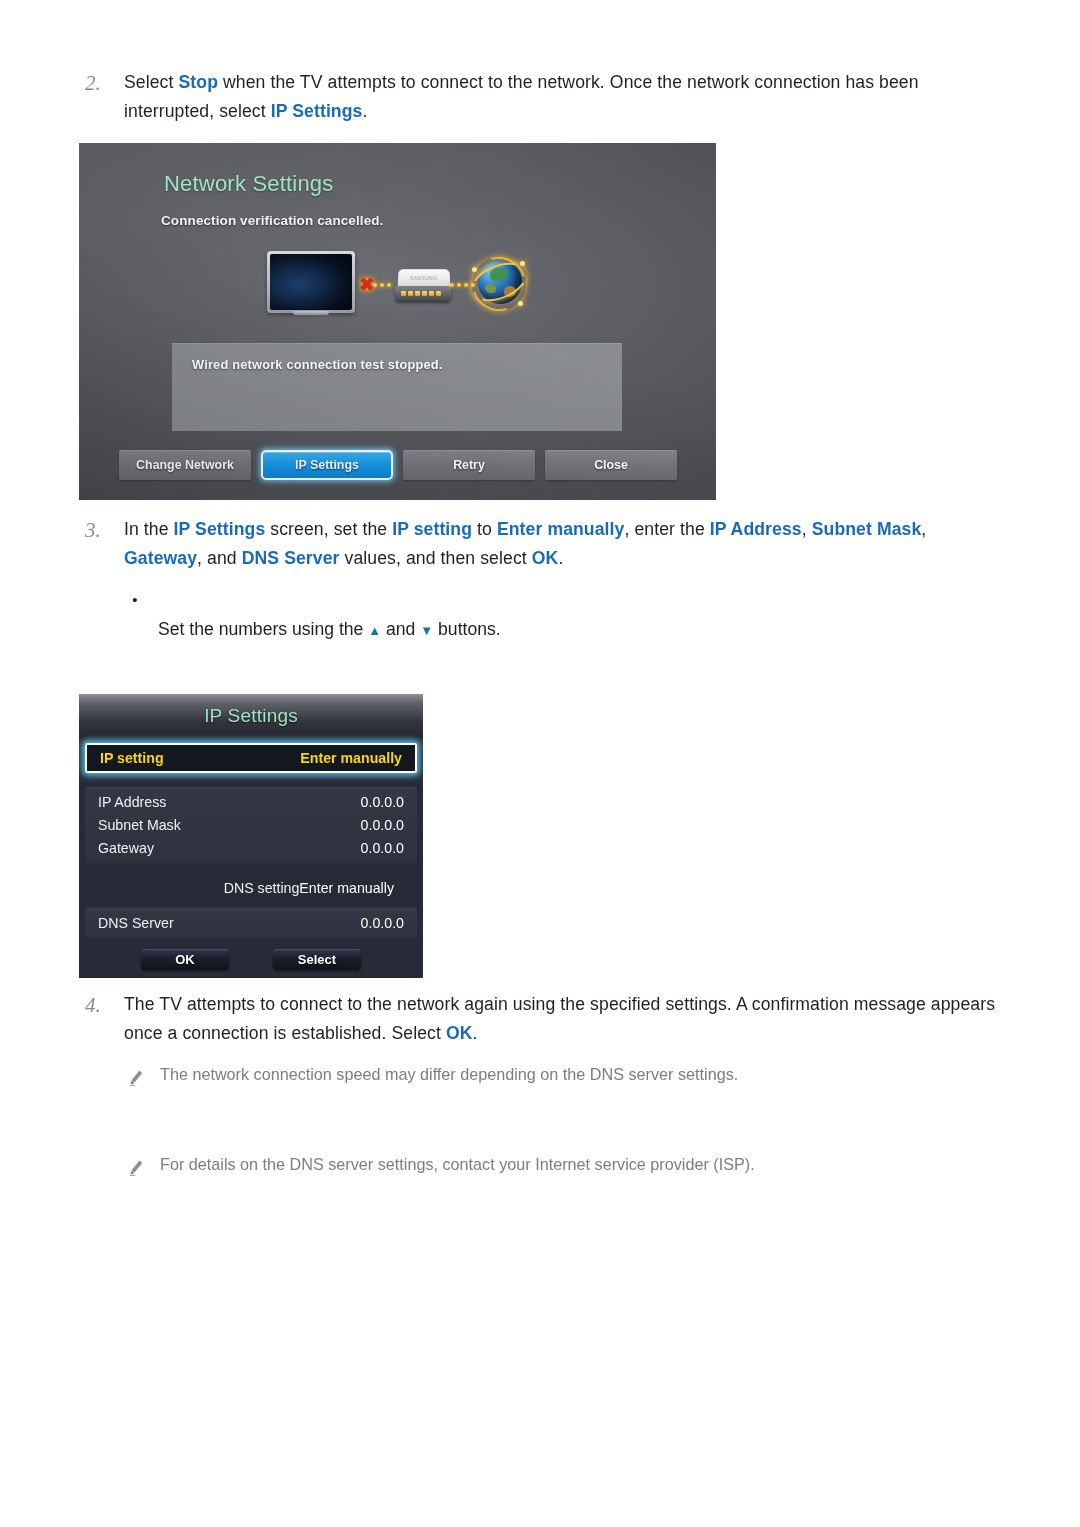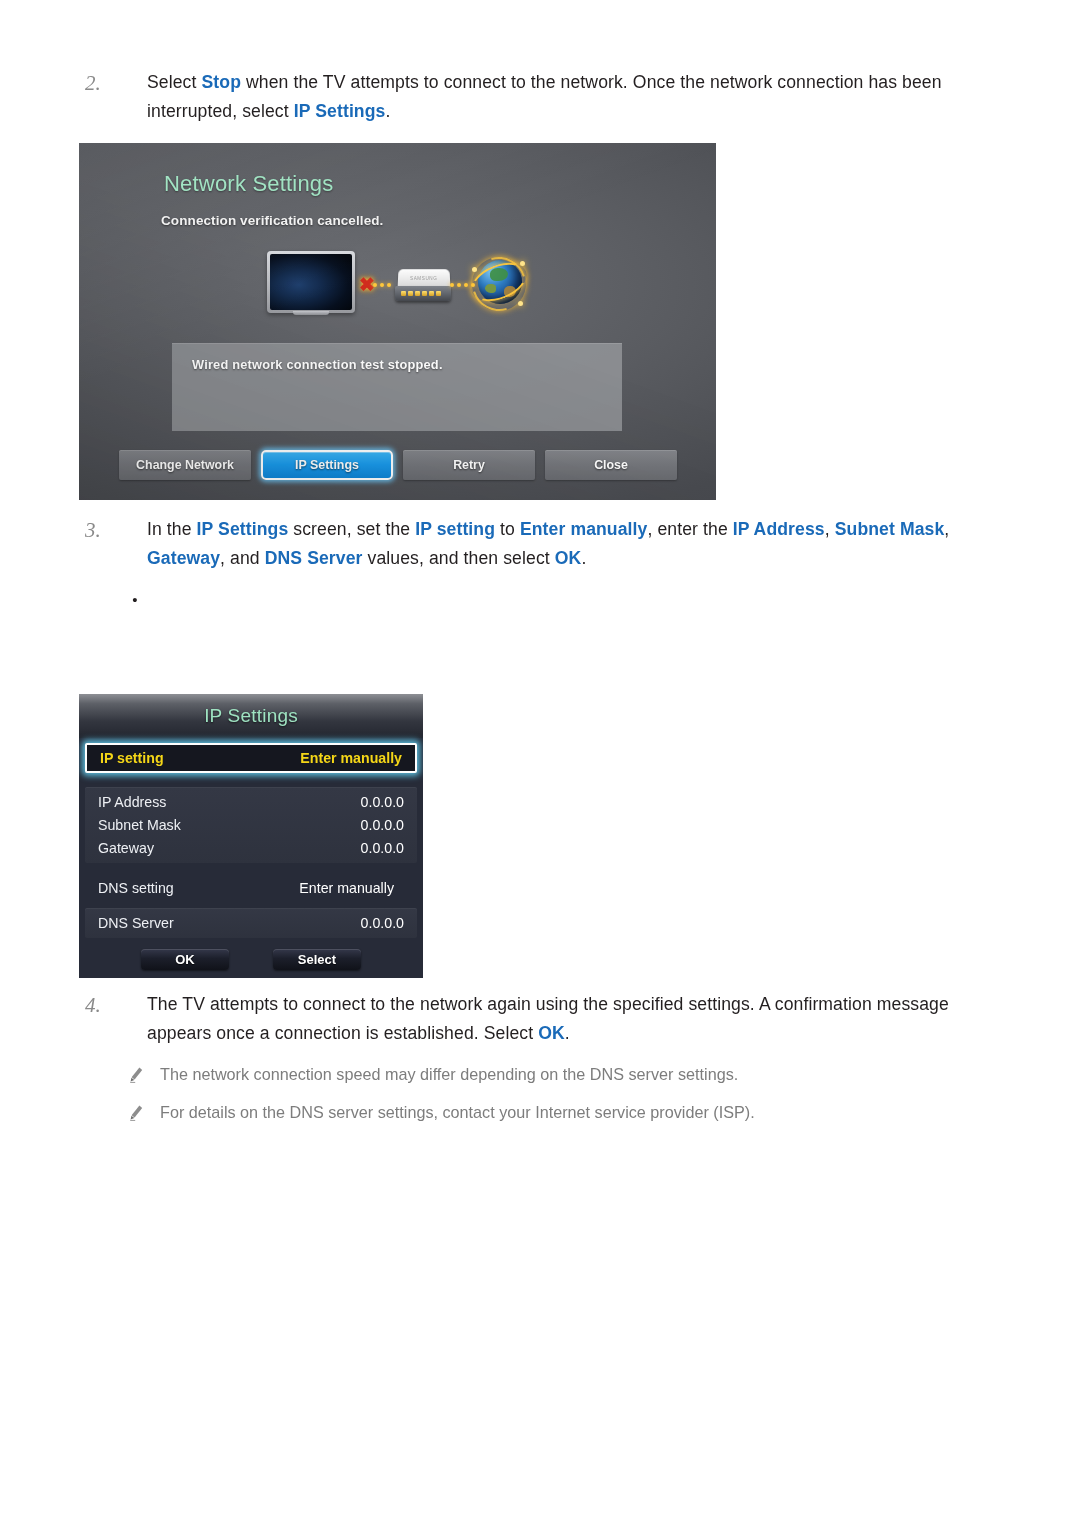--- a/index.html
+++ b/index.html
@@ -26,21 +26,20 @@
     flex: 0 0 46px;
     text-align: left;
     padding-left: 7px;
     line-height: 30px;
   }
   .step-body {
     font-size: 17.6px;
     line-height: 29px;
     color: #231f20;
     letter-spacing: 0.1px;
-    margin-left: 23px;
   }
   .blue { color: #1a6ab8; font-weight: bold; }
   .teal { color: #0e8a9c; font-weight: bold; }
 
   
   .bullet-block {
     position: absolute;
     font-size: 17.6px;
     line-height: 29px;
     color: #231f20;
@@ -53,21 +52,21 @@
     line-height: 30px;
     color: #231f20;
   }
   .bullet-sub { padding-left: 46px; }
   .tri { color: #0f7b8c; font-size: 13px; letter-spacing: 0; }
 
   
   .note-row {
     position: absolute;
     display: flex;
-    align-items: center;
+    align-items: flex-end;
     font-size: 16.2px;
     line-height: 24px;
     color: #7d7d7d;
   }
   .note-icon {
     width: 48px; flex: 0 0 48px;
     display: flex; align-items: center; justify-content: center;
     padding-top: 2px;
   }
 
@@ -256,21 +255,21 @@
   }
   .ip-row .lbl { flex: 1; }
   .ip-row .val { color: #ffffff; }
 
   .plain-row {
     display: flex; align-items: center;
     height: 23px; padding: 0 13px;
     margin: 13px 6px 0 6px;
     font-size: 14.2px; color: #eef0f4;
   }
-  .plain-row .lbl { flex: 1; }
+  .plain-row .lbl { flex: 1; text-align: right; }
   .plain-row .val { color: #ffffff; padding-right: 10px; }
 
   .group-single {
     margin: 9px 6px 0 6px;
     background: linear-gradient(180deg,#343845 0%,#2e323e 100%);
     border-radius: 2px;
     padding: 3px 0 4px 0;
     box-shadow: inset 0 1px 0 rgba(255,255,255,.05);
   }
 
@@ -360,20 +359,23 @@
 
 <div class="step" id="step-3" style="left:78px; top:515px; width:920px;">
   <div class="step-num">3.</div>
   <div class="step-body"><span>In the </span><span class="blue">IP Settings</span><span> screen, set the </span><span class="blue">IP setting</span><span> to </span><span class="blue">Enter manually</span><span>, enter the </span><span class="blue">IP Address</span><span>, </span><span class="blue">Subnet Mask</span><span>, </span><span class="blue">Gateway</span><span>, and </span><span class="blue">DNS Server</span><span> values, and then select </span><span class="blue">OK</span><span>.</span></div>
 </div>
 
 <div class="bullet-block" style="left:112px; top:585px; width:760px;">
   <div class="bullet-row">
     <div class="bullet-dot">•</div>
   </div>
+  <div class="bullet-sub">
+    <span>Set the numbers using the </span><span class="tri">▲</span><span> and </span><span class="tri">▼</span><span> buttons.</span>
+  </div>
 </div>
 
 <div id="ip-panel">
 
   <div class="ip-header">
     <div class="ip-header-title">IP Settings</div>
   </div>
 
   <div class="row-highlight">
     <span class="lbl">IP setting</span>
@@ -422,21 +424,21 @@
   <div class="note-icon">
     <svg width="13" height="16" viewBox="0 0 13 16" aria-hidden="true">
       <path d="M9.4 0.6 L12.2 3.0 L4.6 12.4 L1.6 10.2 Z" fill="#8d8d8d"></path>
       <path d="M1.4 10.8 L4.3 13.0 L0.6 14.6 Z" fill="#6f6f6f"></path>
       <rect x="0.2" y="14.9" width="5.0" height="1.0" fill="#9a9a9a"></rect>
     </svg>
   </div>
   <div>The network connection speed may differ depending on the DNS server settings.</div>
 </div>
 
-<div class="note-row" style="left:112px; top:1100px; width:860px;">
+<div class="note-row" style="left:112px; top:1152px; width:860px;">
   <div class="note-icon">
     <svg width="13" height="16" viewBox="0 0 13 16" aria-hidden="true">
       <path d="M9.4 0.6 L12.2 3.0 L4.6 12.4 L1.6 10.2 Z" fill="#8d8d8d"></path>
       <path d="M1.4 10.8 L4.3 13.0 L0.6 14.6 Z" fill="#6f6f6f"></path>
       <rect x="0.2" y="14.9" width="5.0" height="1.0" fill="#9a9a9a"></rect>
     </svg>
   </div>
   <div>For details on the DNS server settings, contact your Internet service provider (ISP).</div>
 </div>
 

